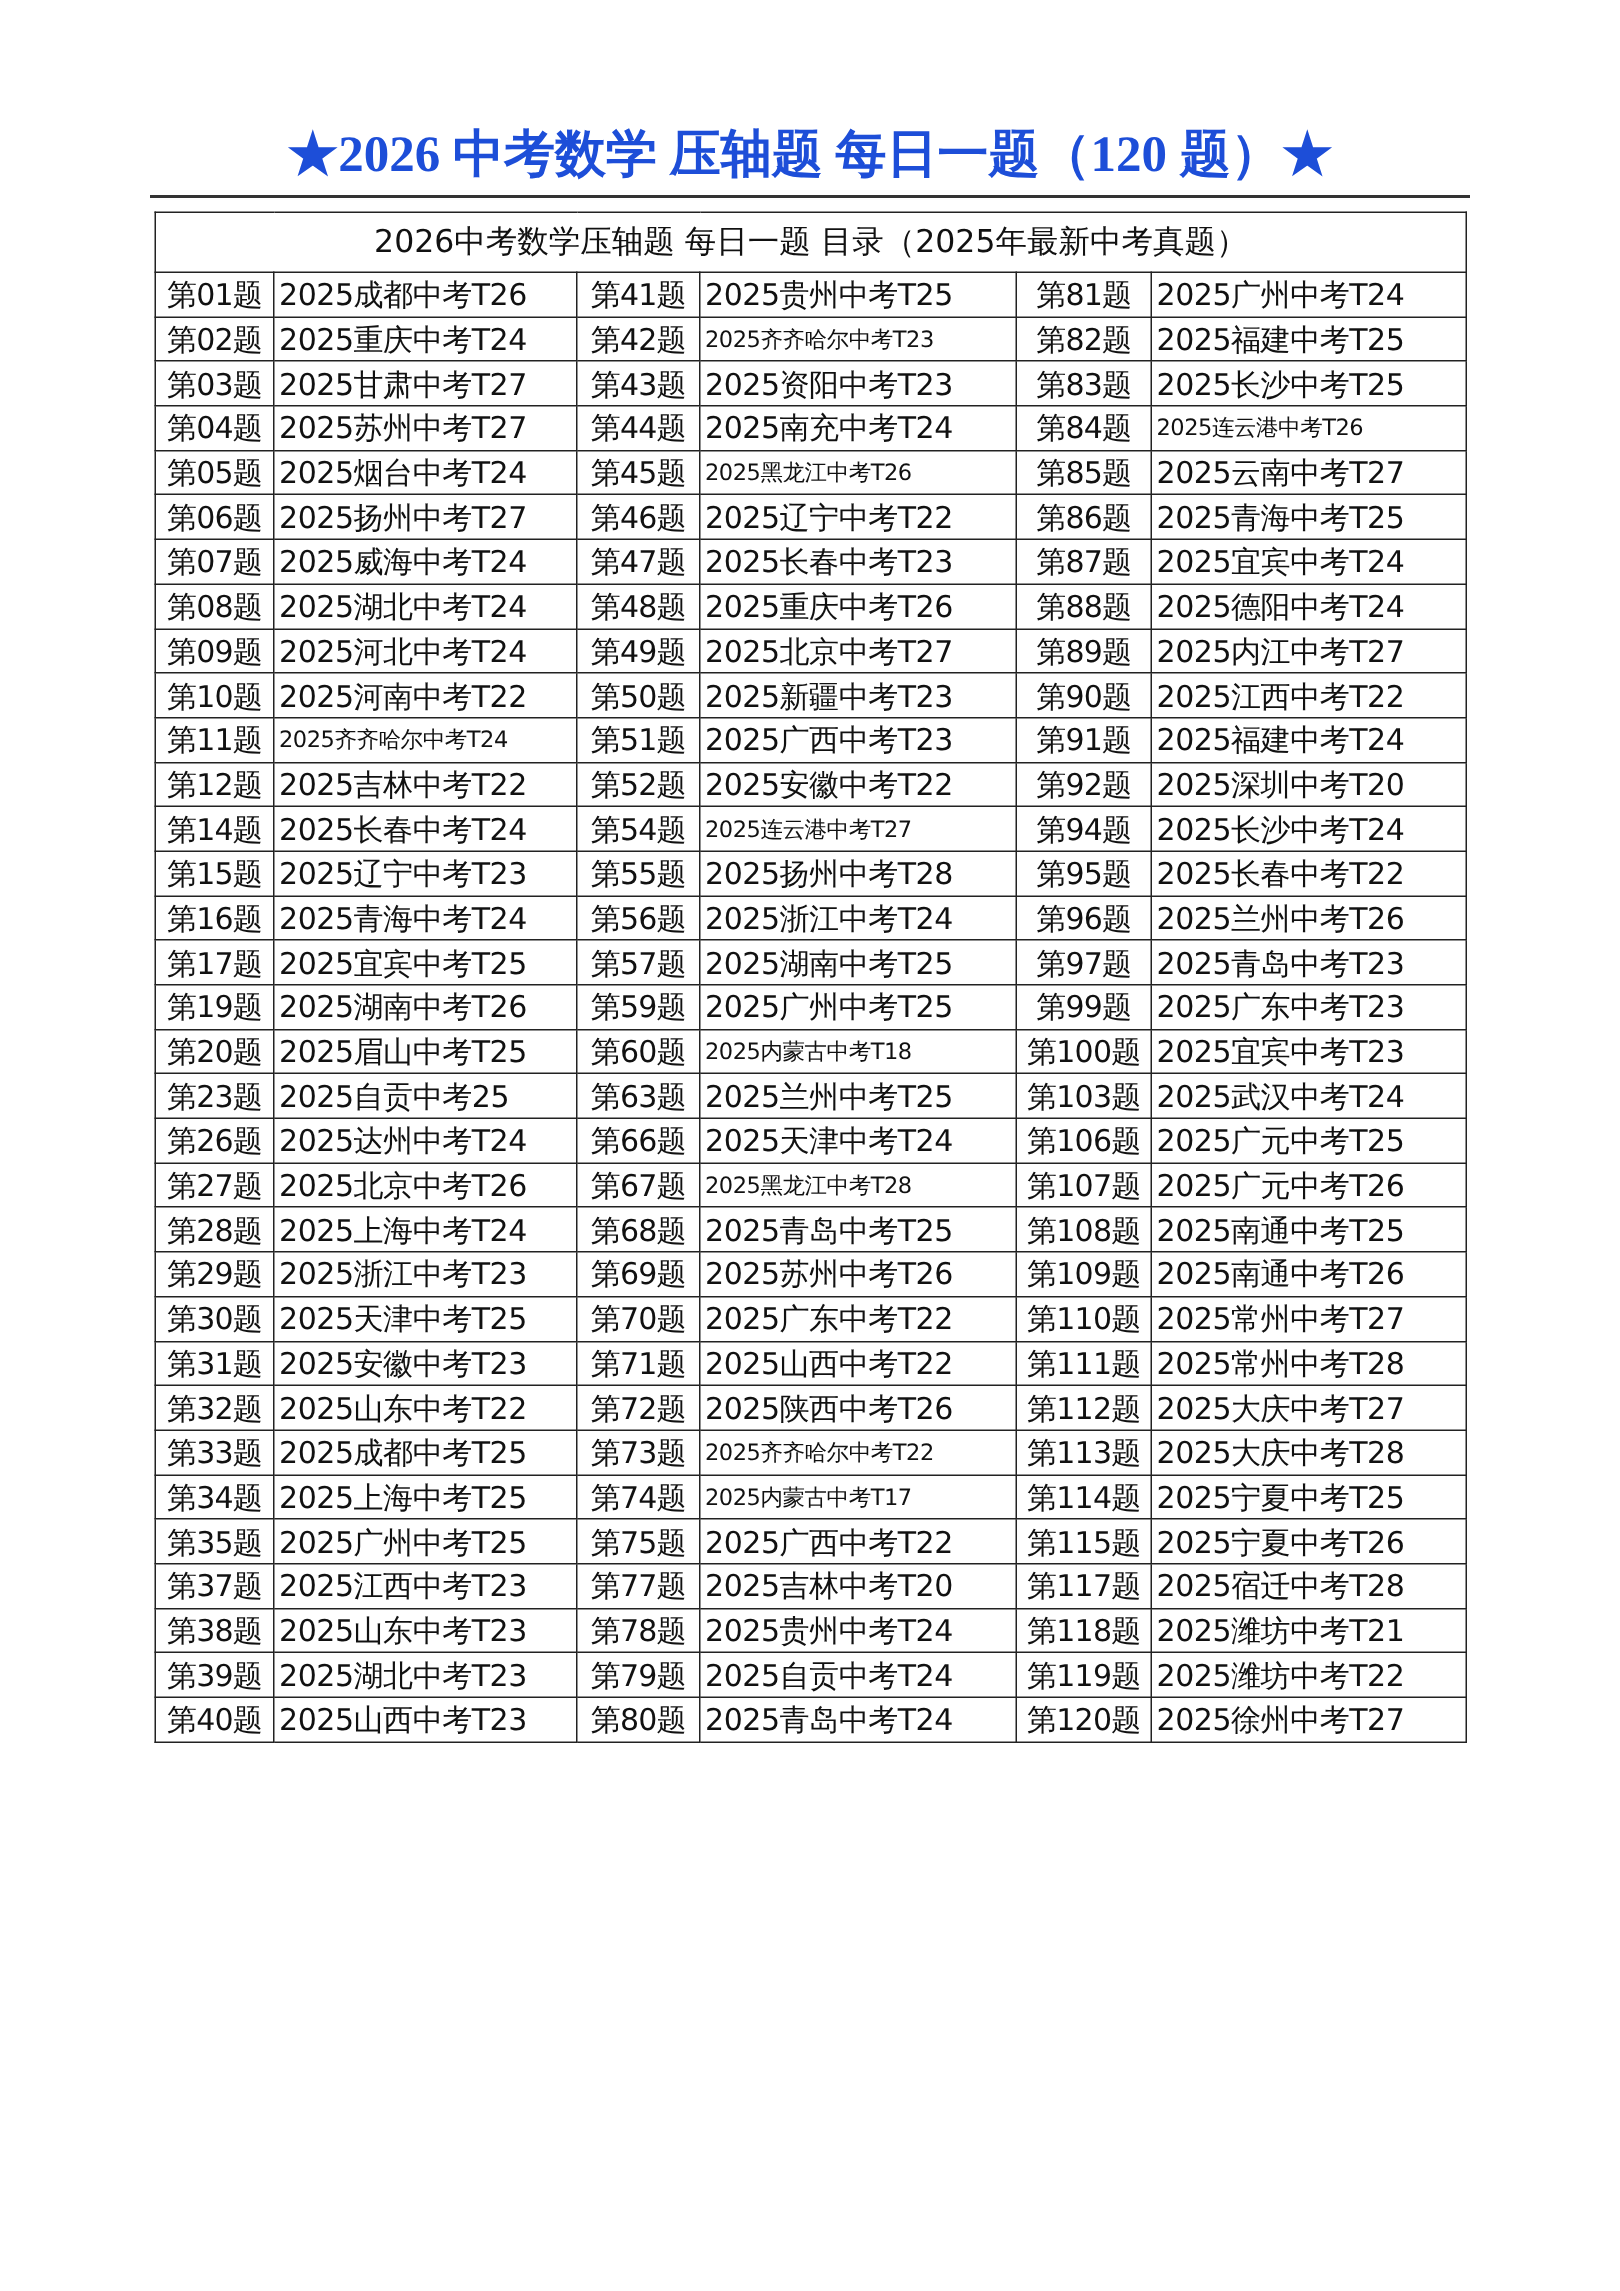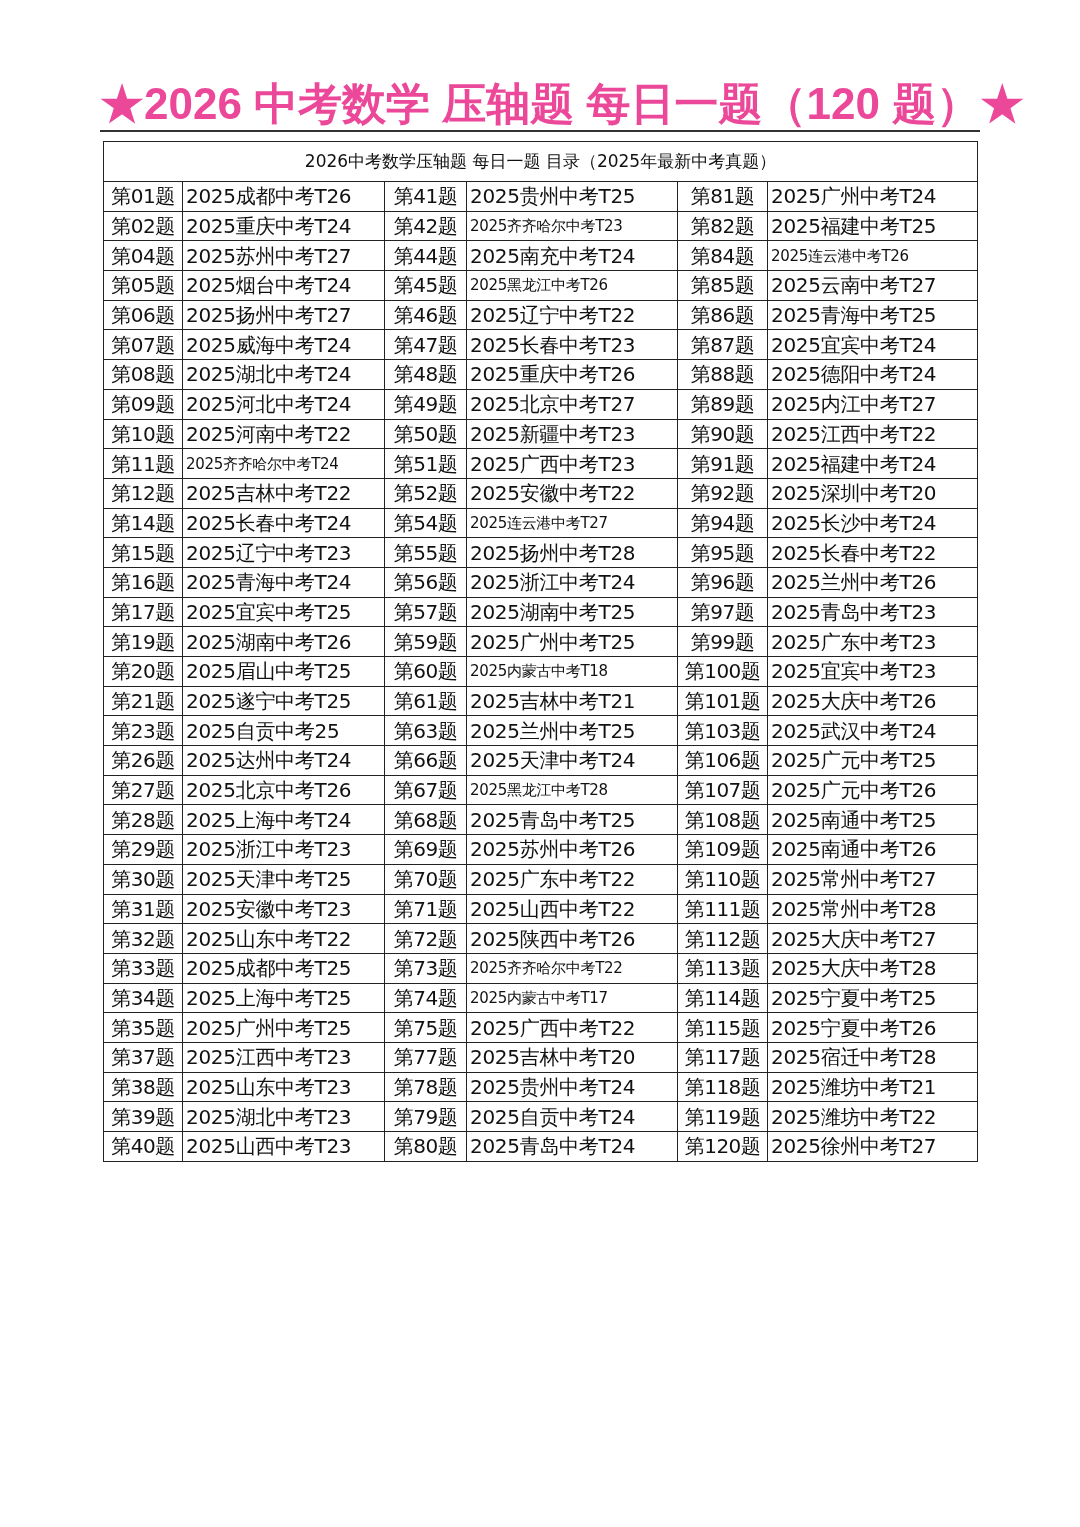--- a/index.html
+++ b/index.html
@@ -14,27 +14,27 @@
     overflow: hidden;
     font-family: "DejaVu Sans", "Liberation Sans", sans-serif;
     color: #111111;
   }
   .page-title {
     position: absolute;
     left: 100px;
     top: 78px;
     width: 880px;
     text-align: center;
-    font-family: Liberation Sans, sans-serif;
-    font-size: 44px;
+    font-family: Liberation Serif, serif;
+    font-size: 34px;
     font-weight: bold;
     line-height: 52px;
     letter-spacing: 0px;
     white-space: nowrap;
-    color: #ec4899;
+    color: #1d4ed8;
   }
   .title-rule {
     position: absolute;
     left: 100px;
     top: 130px;
     width: 880px;
     height: 0;
     border-top: 2px solid #333333;
   }
   table.toc {
@@ -52,21 +52,21 @@
     line-height: 28px;
     font-size: 20px;
     white-space: nowrap;
     overflow: hidden;
     color: #111111;
     font-weight: normal;
   }
   table.toc th.toc-header {
     height: 39px;
     line-height: 39px;
-    font-size: 17px;
+    font-size: 21px;
     text-align: center;
   }
   td.num {
     text-align: center;
     letter-spacing: -0.5px;
   }
   td.src {
     text-align: left;
     padding-left: 3px !important;
     letter-spacing: -0.3px;
@@ -107,20 +107,28 @@
       </tr>
       <tr>
         <td class="num">第02题</td>
         <td class="src">2025重庆中考T24</td>
         <td class="num">第42题</td>
         <td class="src small">2025齐齐哈尔中考T23</td>
         <td class="num">第82题</td>
         <td class="src">2025福建中考T25</td>
       </tr>
       <tr>
+        <td class="num">第03题</td>
+        <td class="src">2025甘肃中考T27</td>
+        <td class="num">第43题</td>
+        <td class="src">2025资阳中考T23</td>
+        <td class="num">第83题</td>
+        <td class="src">2025长沙中考T25</td>
+      </tr>
+      <tr>
         <td class="num">第04题</td>
         <td class="src">2025苏州中考T27</td>
         <td class="num">第44题</td>
         <td class="src">2025南充中考T24</td>
         <td class="num">第84题</td>
         <td class="src small">2025连云港中考T26</td>
       </tr>
       <tr>
         <td class="num">第05题</td>
         <td class="src">2025烟台中考T24</td>
@@ -227,28 +235,20 @@
       </tr>
       <tr>
         <td class="num">第20题</td>
         <td class="src">2025眉山中考T25</td>
         <td class="num">第60题</td>
         <td class="src small">2025内蒙古中考T18</td>
         <td class="num">第100题</td>
         <td class="src">2025宜宾中考T23</td>
       </tr>
       <tr>
-        <td class="num">第21题</td>
-        <td class="src">2025遂宁中考T25</td>
-        <td class="num">第61题</td>
-        <td class="src">2025吉林中考T21</td>
-        <td class="num">第101题</td>
-        <td class="src">2025大庆中考T26</td>
-      </tr>
-      <tr>
         <td class="num">第23题</td>
         <td class="src">2025自贡中考25</td>
         <td class="num">第63题</td>
         <td class="src">2025兰州中考T25</td>
         <td class="num">第103题</td>
         <td class="src">2025武汉中考T24</td>
       </tr>
       <tr>
         <td class="num">第26题</td>
         <td class="src">2025达州中考T24</td>

